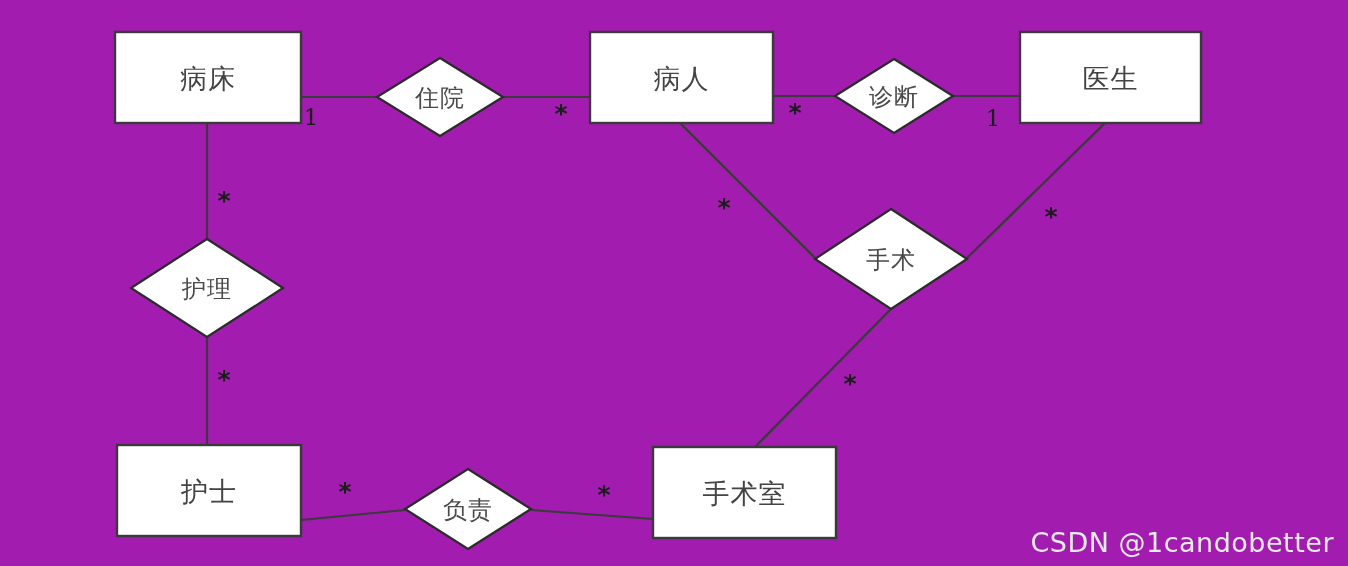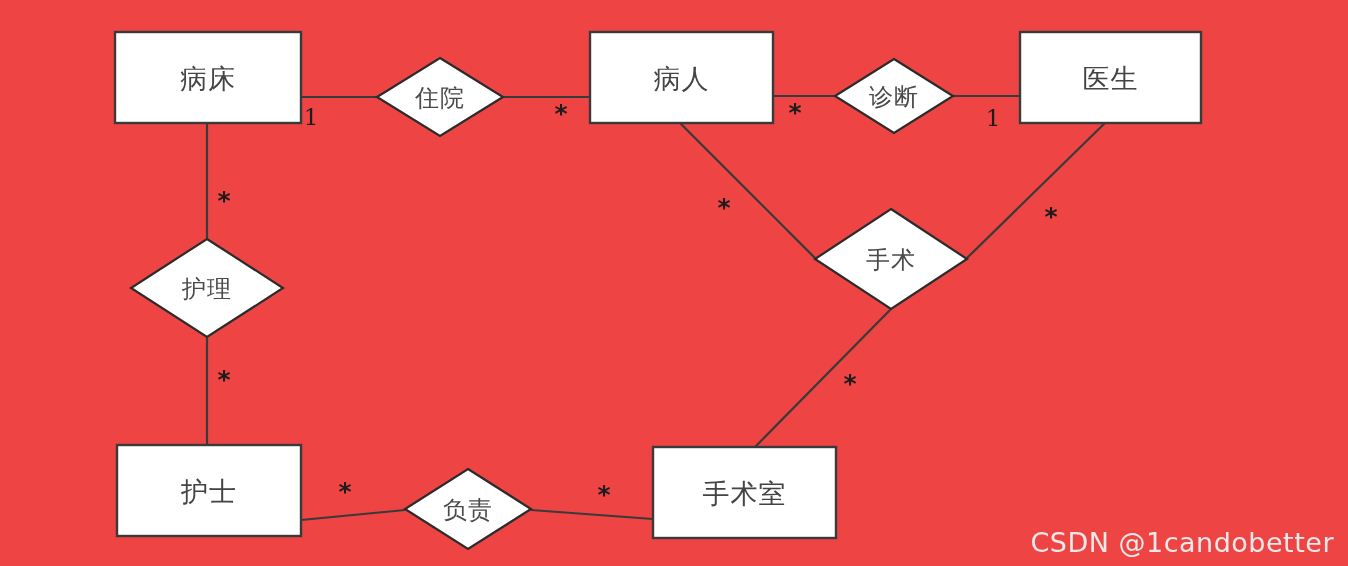--- a/index.html
+++ b/index.html
@@ -10,21 +10,21 @@
   body {
     width: 1348px;
     height: 566px;
     font-family: "DejaVu Sans", "Liberation Sans", sans-serif;
     overflow: hidden;
   }
   #diagram-root {
     position: relative;
     width: 1348px;
     height: 566px;
-    background: #ef4444;
+    background: #a21caf;
   }
   svg#er-canvas {
     display: block;
     width: 1348px;
     height: 566px;
   }
   .entity-rect {
     fill: #ffffff;
     stroke: #3a3a3a;
     stroke-width: 2.4;

